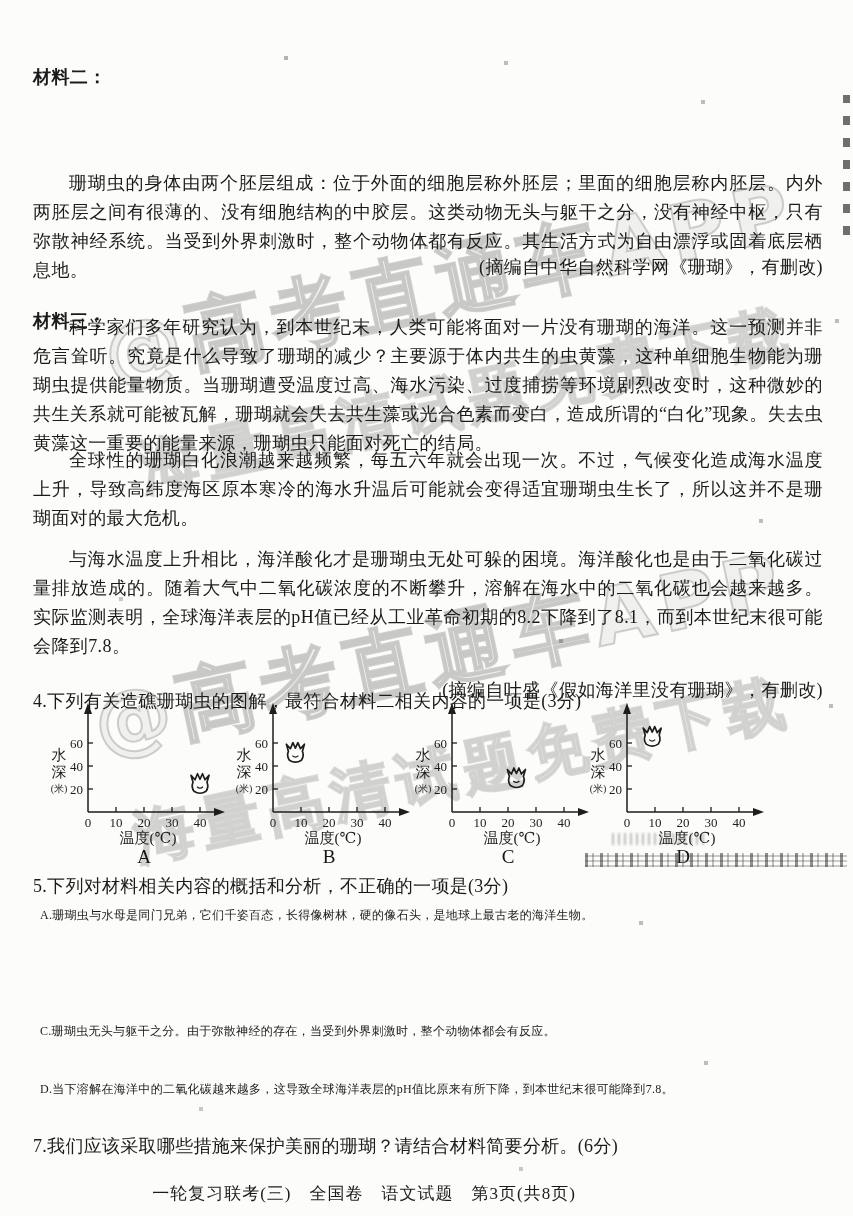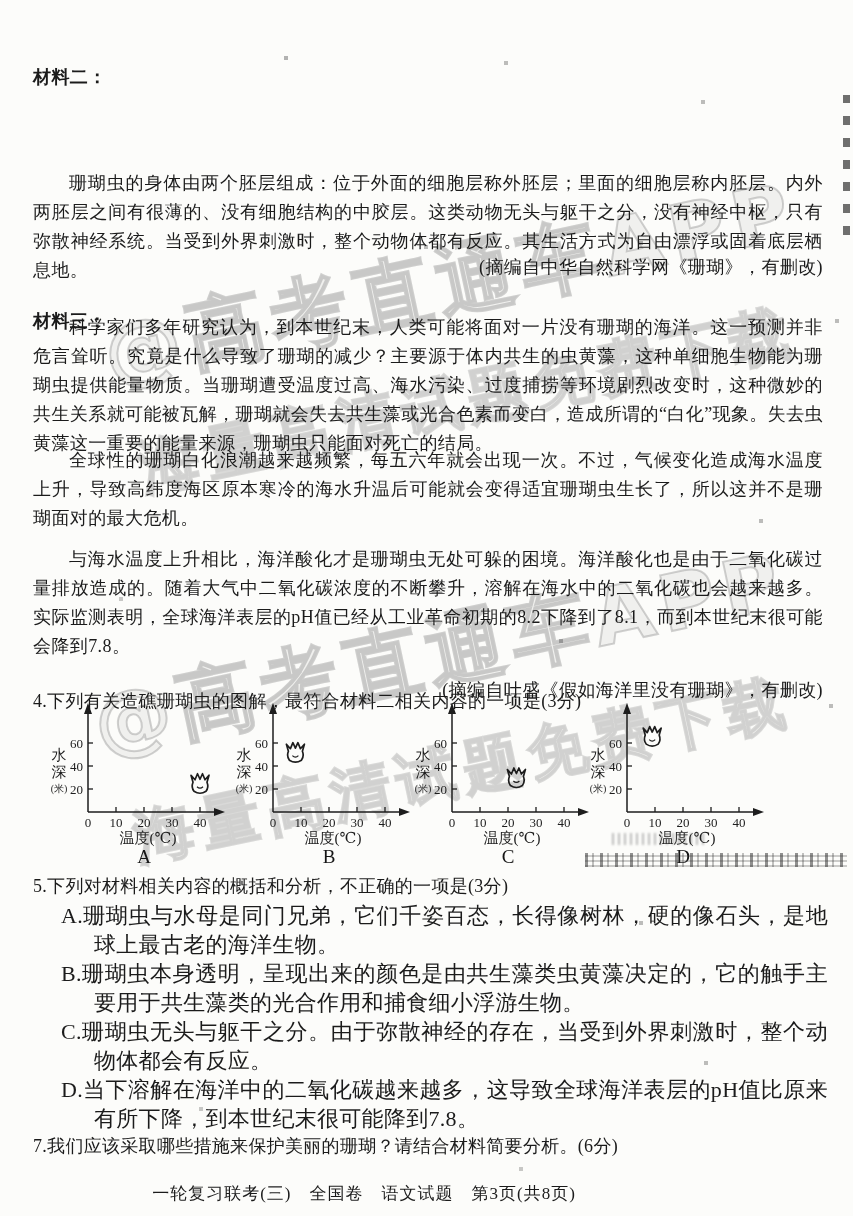--- a/index.html
+++ b/index.html
@@ -11,21 +11,21 @@
   }
   .abs{position:absolute;}
   .txt{
     left:33px;width:790px;font-size:18px;line-height:29px;
     text-align:justify;letter-spacing:0.4px;
   }
   .para{text-indent:2em;}
   .heading{font-weight:bold;margin-top:23px;}
   .cite{text-align:right;}
   .stem{left:33px;width:790px;font-size:18px;line-height:29px;letter-spacing:0.3px;}
-  .option{left:61px;width:767px;font-size:22px;line-height:29px;letter-spacing:0.3px;
+  .option{left:40px;width:767px;font-size:12px;line-height:29px;letter-spacing:0.3px;
     padding-left:33px;text-indent:-33px;box-sizing:border-box;text-align:justify;}
   .chart{width:200px;height:172px;}
   .chart-letter{
     position:absolute;left:50px;top:146px;width:112px;text-align:center;
     font-size:19px;color:#151515;
   }
   .wm{
     white-space:nowrap;font-family:"DejaVu Sans","Liberation Sans",sans-serif;
     font-weight:bold;letter-spacing:7px;
     color:rgba(170,170,170,0.14);
@@ -206,21 +206,20 @@
         <g transform="translate(75.2,36.10000000000001)">
           <path d="M-6,8 Q-9,4 -7,-1 L-9,-8 L-5,-3.5 L-2.5,-9.5 L0,-4 L2.5,-9.5 L5,-3.5 L9,-8 L7,-1 Q9,4 6,8 Q0,12 -6,8 Z" fill="none" stroke="#1d1d1d" stroke-width="1.7" stroke-linejoin="round"></path>
           <path d="M-3,3.5 Q0,6.5 3,3.5" fill="none" stroke="#1d1d1d" stroke-width="1.2"></path>
         </g>
       </svg>
     <span class="chart-letter">D</span>
   </div>
 
   <div class="abs stem" style="top:872px;">5.下列对材料相关内容的概括和分析，不正确的一项是(3分)</div>
   <div class="abs option" style="top:901px;">A.珊瑚虫与水母是同门兄弟，它们千姿百态，长得像树林，硬的像石头，是地球上最古老的海洋生物。</div>
-  <div class="abs option" style="top:959px;">B.珊瑚虫本身透明，呈现出来的颜色是由共生藻类虫黄藻决定的，它的触手主要用于共生藻类的光合作用和捕食细小浮游生物。</div>
   <div class="abs option" style="top:1017px;">C.珊瑚虫无头与躯干之分。由于弥散神经的存在，当受到外界刺激时，整个动物体都会有反应。</div>
   <div class="abs option" style="top:1075px;">D.当下溶解在海洋中的二氧化碳越来越多，这导致全球海洋表层的pH值比原来有所下降，到本世纪末很可能降到7.8。</div>
 
   <div class="abs stem" style="top:1132px;">7.我们应该采取哪些措施来保护美丽的珊瑚？请结合材料简要分析。(6分)</div>
 
   <div class="abs footer" style="top:1182px;">一轮复习联考(三)　全国卷　语文试题　第3页(共8页)</div>
 
   <div class="abs bleed-strip"></div>
   <div class="abs bleed-strip2"></div>
   <div class="abs edge-marks"></div>

